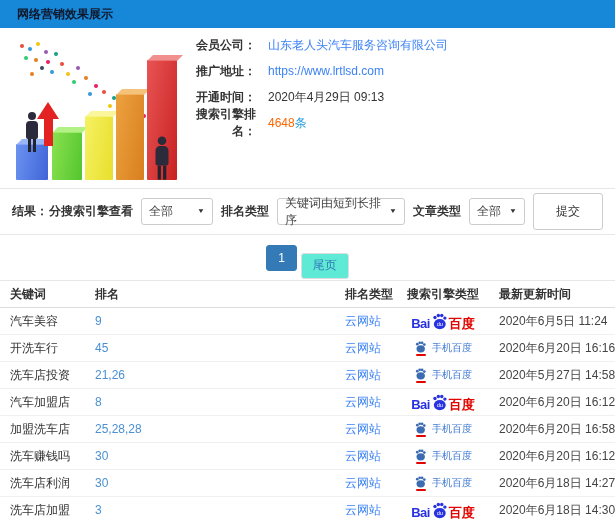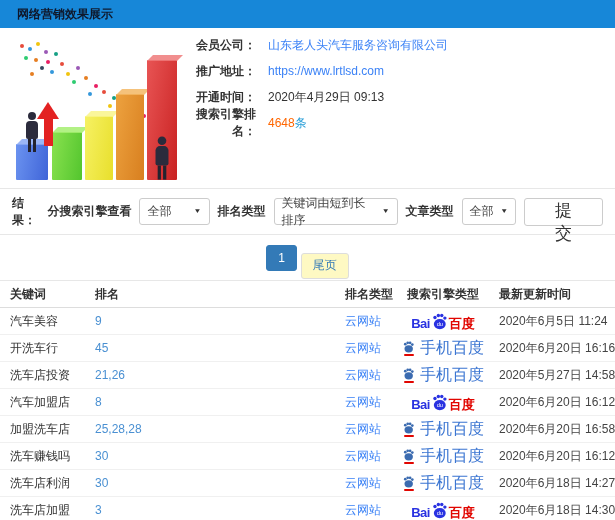--- a/index.html
+++ b/index.html
@@ -62,51 +62,51 @@
   .filter-bar { height:47px; display:flex; align-items:center; padding:0 12px;
                 border-top:1px solid #e7e7e7; border-bottom:1px solid #e7e7e7; }
   .result-label { font-weight:bold; }
   .filter-controls { margin-left:auto; display:flex; align-items:center; gap:8px; }
   .f-label { font-weight:bold; white-space:nowrap; }
   .select { display:flex; align-items:center; justify-content:space-between;
             border:1px solid #ccc; border-radius:3px; height:27px; padding:0 7px;
             background:#fff; color:#444; cursor:pointer; }
   .sel-1 { width:72px; } .sel-2 { width:128px; } .sel-3 { width:56px; }
   .caret { font-size:8px; color:#333; margin-left:6px; transform:scaleY(.8); }
-  .submit-btn { height:28px; padding:0 22px; border:1px solid #ccc; border-radius:3px;
-                background:#fff; color:#333; font-size:17px; cursor:pointer; }
+  .submit-btn { height:37px; padding:0 22px; border:1px solid #ccc; border-radius:3px;
+                background:#fff; color:#333; font-size:12px; cursor:pointer; }
 
   
   .pagination { height:45px; display:flex; align-items:center; justify-content:center; gap:4px; }
   .page-btn { min-width:30px; height:26px; display:flex; align-items:center; justify-content:center;
               padding:0 11px; border:1px solid #ddd; border-radius:3px; color:#337ab7; cursor:pointer; }
   .page-current { background:#337ab7; border-color:#337ab7; color:#fff; }
   .page-next { background:#ececec; }
-  .page-last { background:#fef9c3;margin-top:16px; }
+  .page-last { background:#5eead4;margin-top:16px; }
 
   
   .data-table { border-top:1px solid #e7e7e7; }
   .tr { display:flex; align-items:center; height:27px; border-bottom:1px solid #f0f0f0; }
   .tr.head { font-weight:bold; border-bottom:1px solid #ddd; color:#333; }
   .cell { padding-left:10px; overflow:hidden; white-space:nowrap; }
   .c1 { width:85px; } .c2 { width:250px; } .c3 { width:62px; }
   .c4 { width:92px; } .c5 { flex:1; }
   .cell.c4.engine { display:flex; align-items:flex-end; justify-content:center; padding-left:0; }
   .rank-val { color:#4a90d2; text-decoration:none; }
   .rank-type { color:#3b82f6; }
   .time-val { color:#444; }
 
   
   .baidu-logo { display:inline-flex; align-items:flex-end; gap:1px; line-height:1; }
   .bd-bai { color:#2932e1; font-weight:bold; font-size:13px; letter-spacing:-.5px; }
   .bd-du  { color:#e10601; font-weight:bold; font-size:13px; }
   .mobile-baidu { display:inline-flex; align-items:center; gap:5px; }
   .m-paw { display:flex; flex-direction:column; align-items:center; }
   .m-paw .redbar { width:10px; height:2px; background:#e10601; margin-top:1px; border-radius:1px; }
-  .mb-label { color:#3c76d2; font-size:16px;font-family:Liberation Serif, serif; }
+  .mb-label { color:#3c76d2; font-size:10px;font-family:Liberation Serif, serif; }
 </style>
 </head>
 <body>
 
 <div class="wrap">
 
   <div class="topbar">
     <span>网络营销效果展示</span>
   </div>
 

